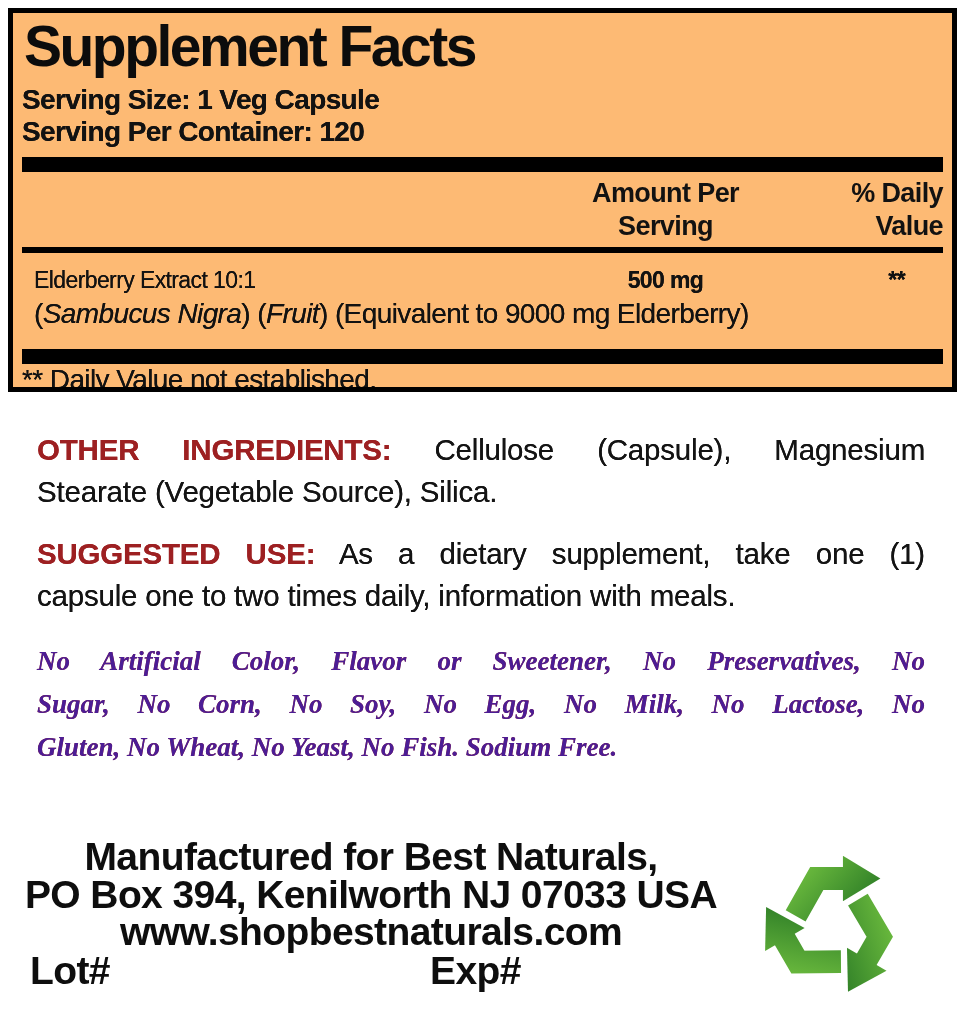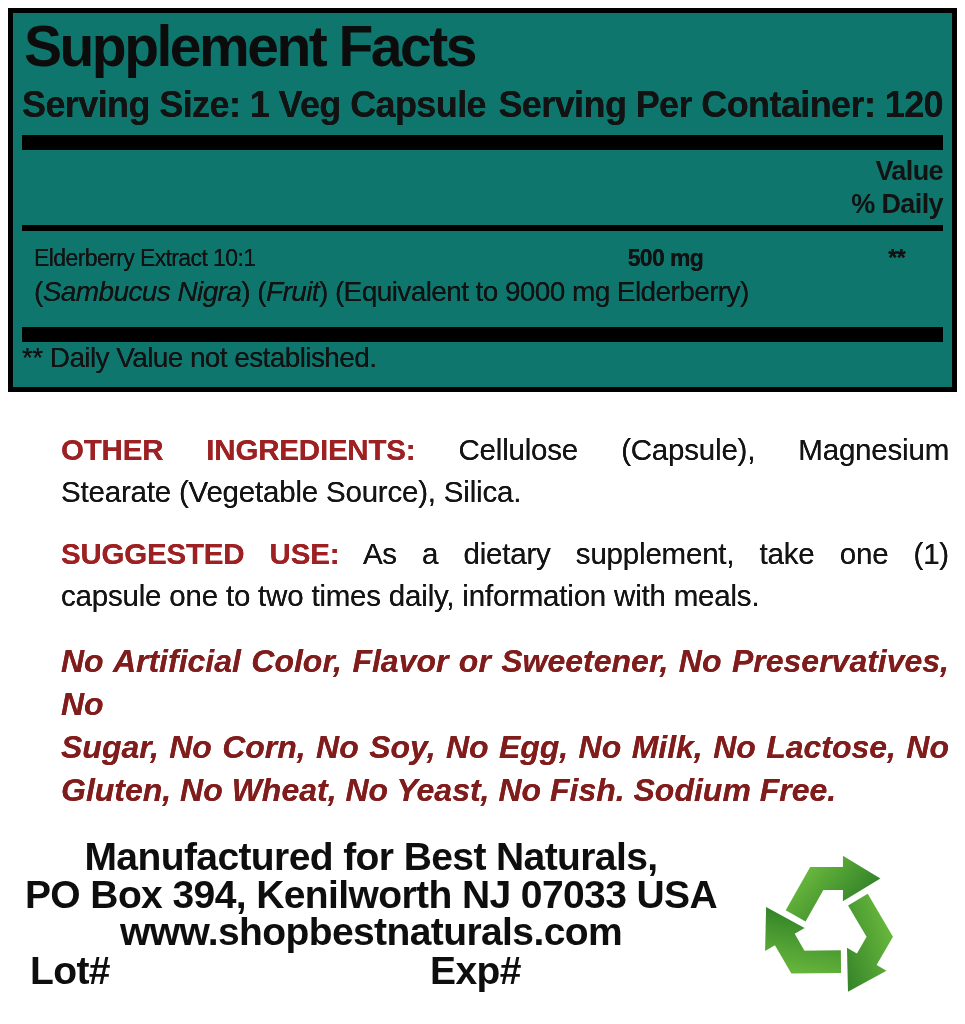--- a/index.html
+++ b/index.html
@@ -1,54 +1,54 @@
 <!DOCTYPE html>
 <html><head>
 <meta charset="utf-8">
 <style>
   * { margin:0; padding:0; box-sizing:border-box; }
   html,body { width:965px; height:1024px; background:#ffffff; overflow:hidden;
               font-family:"Liberation Sans", sans-serif; color:#121212; }
 
   
   .facts-box { position:absolute; left:8px; top:8px; width:949px; height:384px;
-               border:5px solid #000; background:#0f766e; padding:0 9px; overflow:hidden; }
+               border:5px solid #000; background:#fdba74; padding:0 9px; overflow:hidden; }
   .sf-title { font-size:57px; font-weight:bold; letter-spacing:-2.5px; line-height:1.04;
               margin:4px 0 0 2px; color:#0c0c0c; }
   .serving-row { display:flex; justify-content:space-between; margin-top:8px;
-                 font-size:36px; font-weight:600; letter-spacing:-0.6px;
-                 text-shadow:0 0 .5px #121212; }
+                 font-size:28px; font-weight:600; letter-spacing:-0.6px;
+                 text-shadow:0 0 .5px #121212;flex-direction:column; }
   .bar { height:15px; background:#000; margin-top:9px; }
   .rule6 { height:6px; background:#000; margin-top:4px; }
   .cols { display:flex; margin-top:5px; font-weight:bold; font-size:27px;
           line-height:33px; letter-spacing:-0.6px; }
   .col-spacer { flex:1; }
   .col-amount { width:225px; text-align:center; }
   .col-dv { width:165px; text-align:right; }
   .ing-row { display:flex; margin-top:14px; font-size:23px; letter-spacing:-0.6px;
              text-shadow:0 0 .5px #121212; }
   .ing-name { flex:1; padding-left:12px; }
   .ing-amount { width:225px; text-align:center;font-weight:bold; }
   .ing-dv { width:165px; text-align:right; padding-right:38px; font-weight:bold; }
   .ing-sub { margin-top:4px; padding-left:12px; font-size:28px; letter-spacing:-0.6px;
              text-shadow:0 0 .5px #121212; }
   .it { font-style:italic; }
   .bar2 { height:15px; background:#000; margin-top:19px; }
   .footnote { font-size:28px; letter-spacing:-0.6px;
               text-shadow:0 0 .5px #121212; }
 
   
-  .mid { position:absolute; left:37px; top:429px; width:888px;margin-left:24px; }
+  .mid { position:absolute; left:37px; top:429px; width:888px; }
   .para { font-size:29.5px; line-height:42px; letter-spacing:-0.2px; color:#141414;
           text-shadow:0 0 .5px #141414; }
   .jline { text-align:justify; text-align-last:justify; }
   .lead { color:#9d2022; font-weight:bold; text-shadow:0 0 .5px #9d2022; }
   .gap1 { margin-top:20px; }
-  .claims { margin-top:23px; color:#7f1d1d; font-weight:bold; font-style:italic;
-            font-size:32px; line-height:43px; text-shadow:0 0 .6px #9d2022; }
+  .claims { margin-top:23px; color:#4c1d95; font-weight:bold; font-style:italic;
+            font-size:27px; line-height:43px; text-shadow:0 0 .6px #9d2022;font-family:Liberation Serif, serif; }
 
   
   .footer { position:absolute; left:15px; top:838px; width:712px; text-align:center;
             font-size:39px; font-weight:bold; line-height:37.5px; letter-spacing:-0.6px;
             color:#0e0e0e; }
   .lotexp { position:relative; height:36px; text-align:right; margin-top:1px; }
   .lot { position:absolute; left:15px; }
   .exp { position:absolute; left:415px; }
 
   .recycle-wrap { position:absolute; left:744px; top:841px; width:175px; height:163px; }
@@ -61,23 +61,27 @@
 
   <div class="serving-row">
     <span>Serving Size: 1 Veg Capsule</span>
     <span>Serving Per Container: 120</span>
   </div>
 
   <div class="bar"></div>
 
   <div class="cols">
     <div class="col-spacer"></div>
+    <div class="col-amount">
+      <div>Amount Per</div>
+      <div>Serving</div>
+    </div>
     <div class="col-dv">
+      <div>% Daily</div>
       <div>Value</div>
-      <div>% Daily</div>
     </div>
   </div>
 
   <div class="rule6"></div>
 
   <div class="ing-row">
     <span class="ing-name">Elderberry Extract 10:1</span>
     <span class="ing-amount">500 mg</span>
     <span class="ing-dv">**</span>
   </div>

